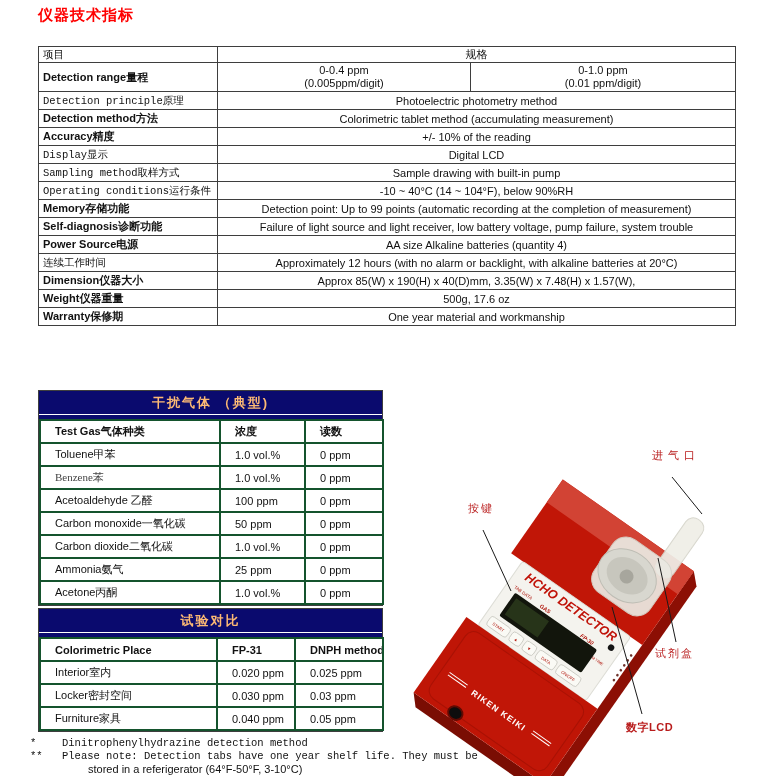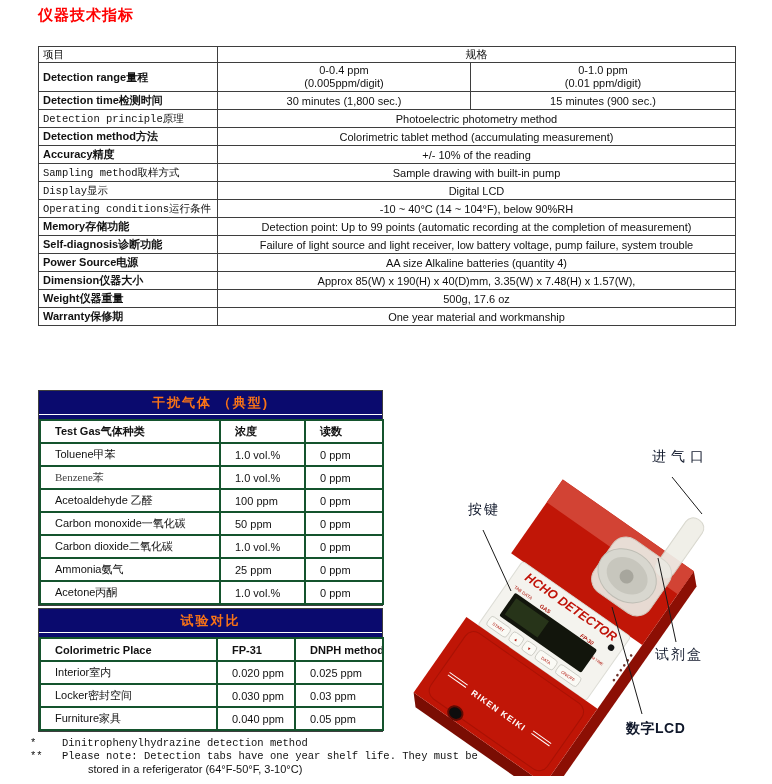--- a/index.html
+++ b/index.html
@@ -15,40 +15,40 @@
   .spec td{border:1px solid #3e3e3e;font-size:11px;height:17px;padding:0 4px;white-space:nowrap;}
   .spec tr.hdr td{height:14px;font-size:11px;}
   .spec td.lbl{text-align:left;font-weight:bold;}
   .spec td.lbl.mono{font-weight:normal;font-family:"Liberation Mono","DejaVu Sans Mono",monospace;font-size:10.5px;}
   .spec td.val{text-align:center;font-weight:normal;}
   .spec tr.tall td{height:28px;}
   .spec tr.tall td.val{white-space:pre-line;line-height:13px;}
 
   
   .panel{position:absolute;left:38px;width:343px;border:1px solid #3e3e3e;background:#fff;}
-  .panel .bar{background:#0a0a6e;color:#f97316;text-align:center;font-size:13px;font-weight:bold;
+  .panel .bar{background:#0a0a6e;color:#fdba74;text-align:center;font-size:13px;font-weight:bold;
               letter-spacing:2px;padding:3px 0 2px 0;}
   .panel .bar-line{height:1px;background:#ffffff;}
   .panel .bar-bottom{height:4px;background:#0a0a6e;}
   .panel table{width:100%;}
   .panel td{border:2px solid #14532d;font-size:11px;height:21px;padding:0 14px;white-space:nowrap;}
   .panel tr.head td{font-weight:bold;}
   .panel td.serif{font-family:"Liberation Serif","DejaVu Serif",serif;color:#444;}
   #t2{top:390px;}
   #t3{top:608px;}
 
   
   .fnotes{position:absolute;left:30px;top:737px;font-family:"Liberation Mono","DejaVu Sans Mono",monospace;
           font-size:10.5px;line-height:13px;color:#111;}
   .fnote{display:flex;}
   .fnote .mk{width:32px;flex:0 0 32px;}
   .fnote .cont{padding-left:26px;font-family:"Liberation Sans","DejaVu Sans",sans-serif;font-size:11px;}
 
   
-  .callout{position:absolute;font-size:14px;color:#0f172a;white-space:nowrap;}
+  .callout{position:absolute;font-size:11px;color:#b91c1c;white-space:nowrap;}
   #lab-inlet{left:652px;top:448px;letter-spacing:5px;}
   #lab-keys{left:468px;top:501px;letter-spacing:2px;}
   #lab-reagent{left:655px;top:646px;letter-spacing:2px;}
   #lab-lcd{left:626px;top:720px;font-weight:bold;letter-spacing:0.5px;}
 
   .photo{position:absolute;left:390px;top:410px;width:382px;height:374px;}
 </style>
 </head>
 <body>
 
@@ -68,59 +68,58 @@
         <td class="val mono" colspan="2">规格</td>
       </tr>
     <tr class="tall">
           <td class="lbl ">Detection range量程</td>
           <td class="val">0-0.4 ppm
 (0.005ppm/digit)</td>
           <td class="val">0-1.0 ppm
 (0.01 ppm/digit)</td>
         </tr>
         <tr>
-          <td class="lbl ">Detection time检测时间</td>
-          <td class="val">30 minutes (1,800 sec.)</td>
-          <td class="val">15 minutes (900 sec.)</td>
-        </tr>
-        <tr>
           <td class="lbl mono">Detection principle原理</td>
           <td class="val" colspan="2">Photoelectric photometry method</td>
         </tr>
         <tr>
           <td class="lbl ">Detection method方法</td>
           <td class="val" colspan="2">Colorimetric tablet method (accumulating measurement)</td>
         </tr>
         <tr>
           <td class="lbl ">Accuracy精度</td>
           <td class="val" colspan="2">+/- 10% of the reading</td>
         </tr>
         <tr>
+          <td class="lbl mono">Display显示</td>
+          <td class="val" colspan="2">Digital LCD</td>
+        </tr>
+        <tr>
           <td class="lbl mono">Sampling method取样方式</td>
           <td class="val" colspan="2">Sample drawing with built-in pump</td>
         </tr>
         <tr>
-          <td class="lbl mono">Display显示</td>
-          <td class="val" colspan="2">Digital LCD</td>
-        </tr>
-        <tr>
           <td class="lbl mono">Operating conditions运行条件</td>
           <td class="val" colspan="2">-10 ~ 40°C (14 ~ 104°F), below 90%RH</td>
         </tr>
         <tr>
           <td class="lbl ">Memory存储功能</td>
           <td class="val" colspan="2">Detection point: Up to 99 points (automatic recording at the completion of measurement)</td>
         </tr>
         <tr>
           <td class="lbl ">Self-diagnosis诊断功能</td>
           <td class="val" colspan="2">Failure of light source and light receiver, low battery voltage, pump failure, system trouble</td>
         </tr>
         <tr>
           <td class="lbl ">Power Source电源</td>
           <td class="val" colspan="2">AA size Alkaline batteries (quantity 4)</td>
+        </tr>
+        <tr>
+          <td class="lbl mono">连续工作时间</td>
+          <td class="val" colspan="2">Approximately 12 hours (with no alarm or backlight, with alkaline batteries at 20°C)</td>
         </tr>
         <tr>
           <td class="lbl ">Dimension仪器大小</td>
           <td class="val" colspan="2">Approx 85(W) x 190(H) x 40(D)mm, 3.35(W) x 7.48(H) x 1.57(W),</td>
         </tr>
         <tr>
           <td class="lbl ">Weight仪器重量</td>
           <td class="val" colspan="2">500g, 17.6 oz</td>
         </tr>
         <tr>

